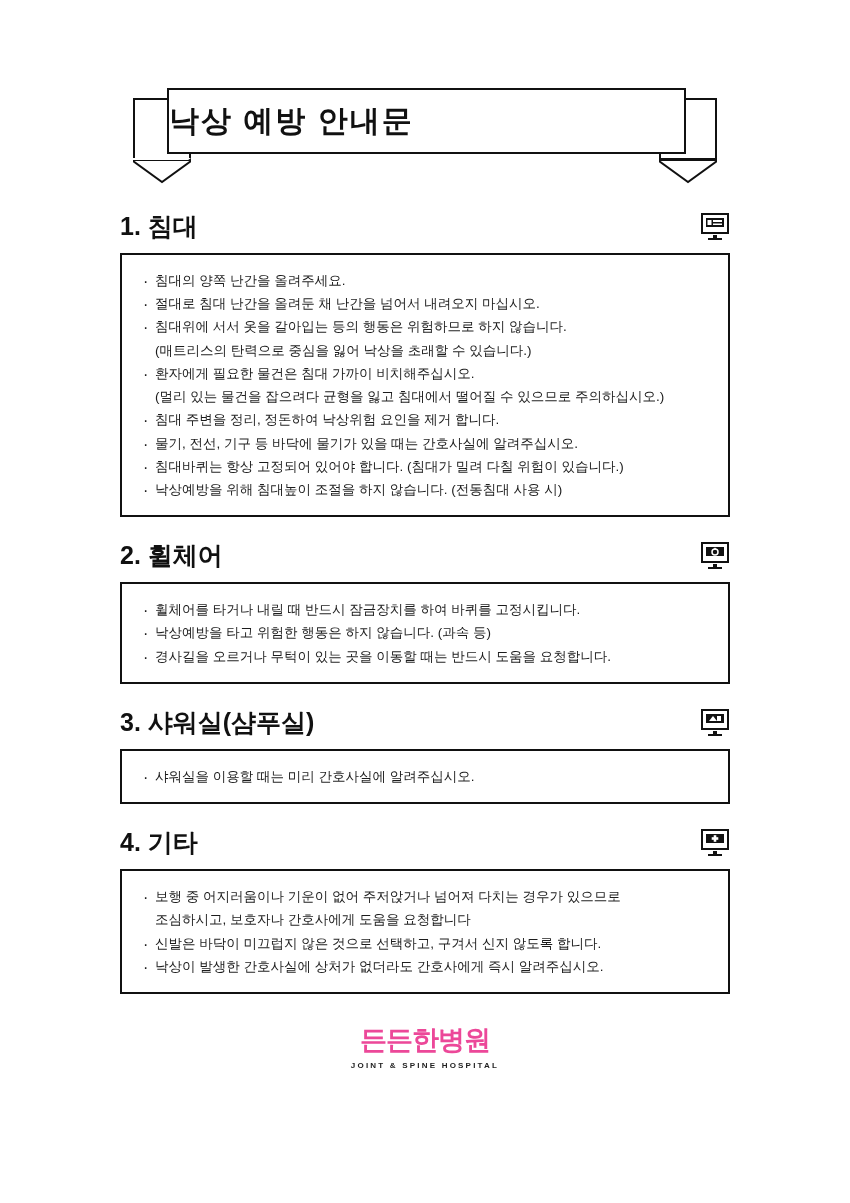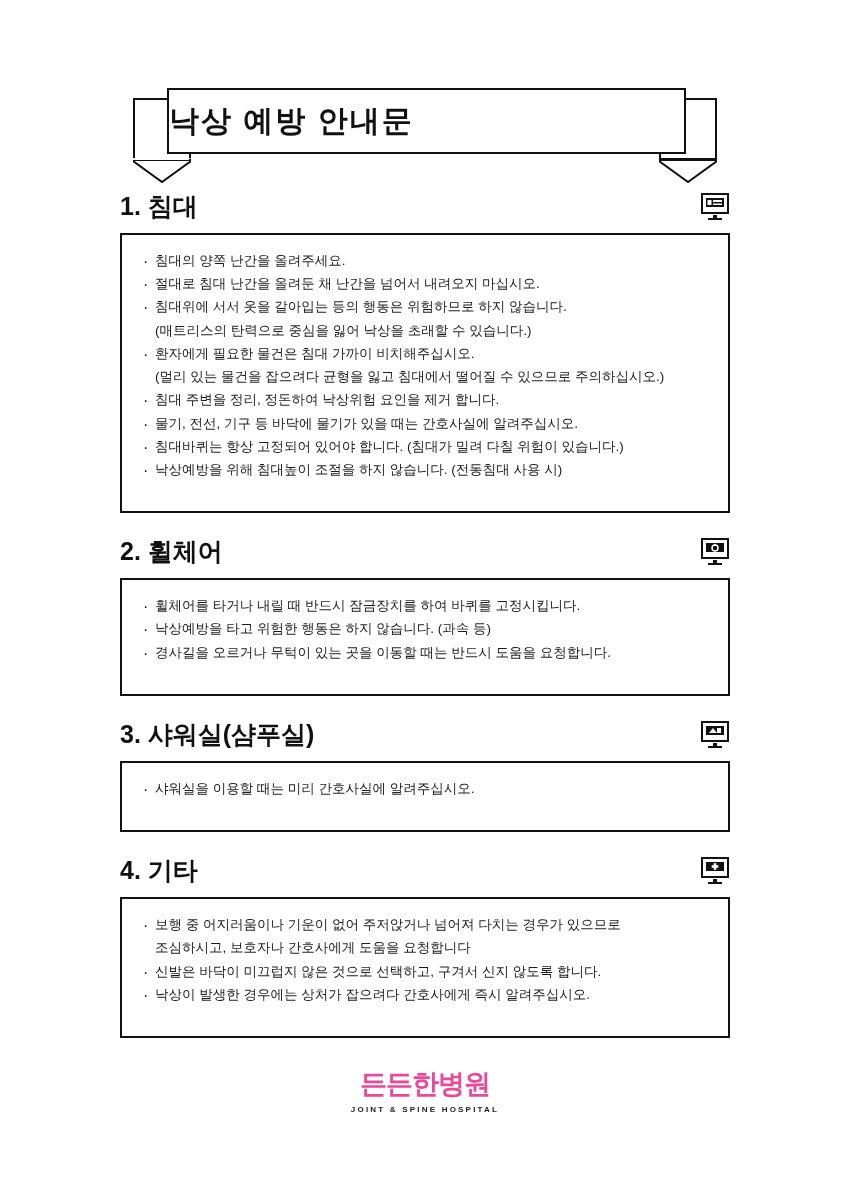--- a/index.html
+++ b/index.html
@@ -82,21 +82,21 @@
   }
   .banner-title {
     font-size: 30px;
     font-weight: bold;
     letter-spacing: 2px;
     color: #111;
   }
 
   
   .content {
-    margin: 24px auto 0 auto;
+    margin: 44px auto 0 auto;
     width: 610px;
   }
   .section { margin-bottom: 6px; }
   .section-head {
     display: flex;
     align-items: flex-end;
     justify-content: space-between;
     margin-bottom: 10px;
   }
   .section-title {
@@ -107,21 +107,21 @@
   }
   .section-icon {
     width: 30px;
     height: 30px;
     flex: 0 0 auto;
     margin-bottom: 2px;
   }
   .section-box {
     border: 2px solid #111;
     box-sizing: border-box;
-    padding: 14px 18px 30px 20px;
+    padding: 14px 18px 14px 20px;
   }
   .bullet-list {
     margin: 0;
     padding: 0;
     list-style: none;
   }
   .bullet-list li {
     font-size: 13.5px;
     line-height: 1.72;
     color: #1c1c1c;
@@ -287,21 +287,21 @@
             <rect x="13" y="24" width="4" height="4" fill="#111"></rect>
             <rect x="8" y="27" width="14" height="2" fill="#111"></rect>
           </svg>
         </div>
       </div>
       <div class="section-box">
         <ul class="bullet-list">
           <li>보행 중 어지러움이나 기운이 없어 주저앉거나 넘어져 다치는 경우가 있으므로
 조심하시고, 보호자나 간호사에게 도움을 요청합니다</li>
           <li>신발은 바닥이 미끄럽지 않은 것으로 선택하고, 구겨서 신지 않도록 합니다.</li>
-          <li>낙상이 발생한 경우에는 상처가 잡으려다 간호사에게 즉시 알려주십시오.</li>
+          <li>낙상이 발생한 간호사실에 상처가 없더라도 간호사에게 즉시 알려주십시오.</li>
         </ul>
       </div>
     </div>
 
   </div>
 
   <div class="logo-wrap">
     <div class="logo-main">든든한병원</div>
     <div class="logo-sub">JOINT &amp; SPINE HOSPITAL</div>
   </div>

